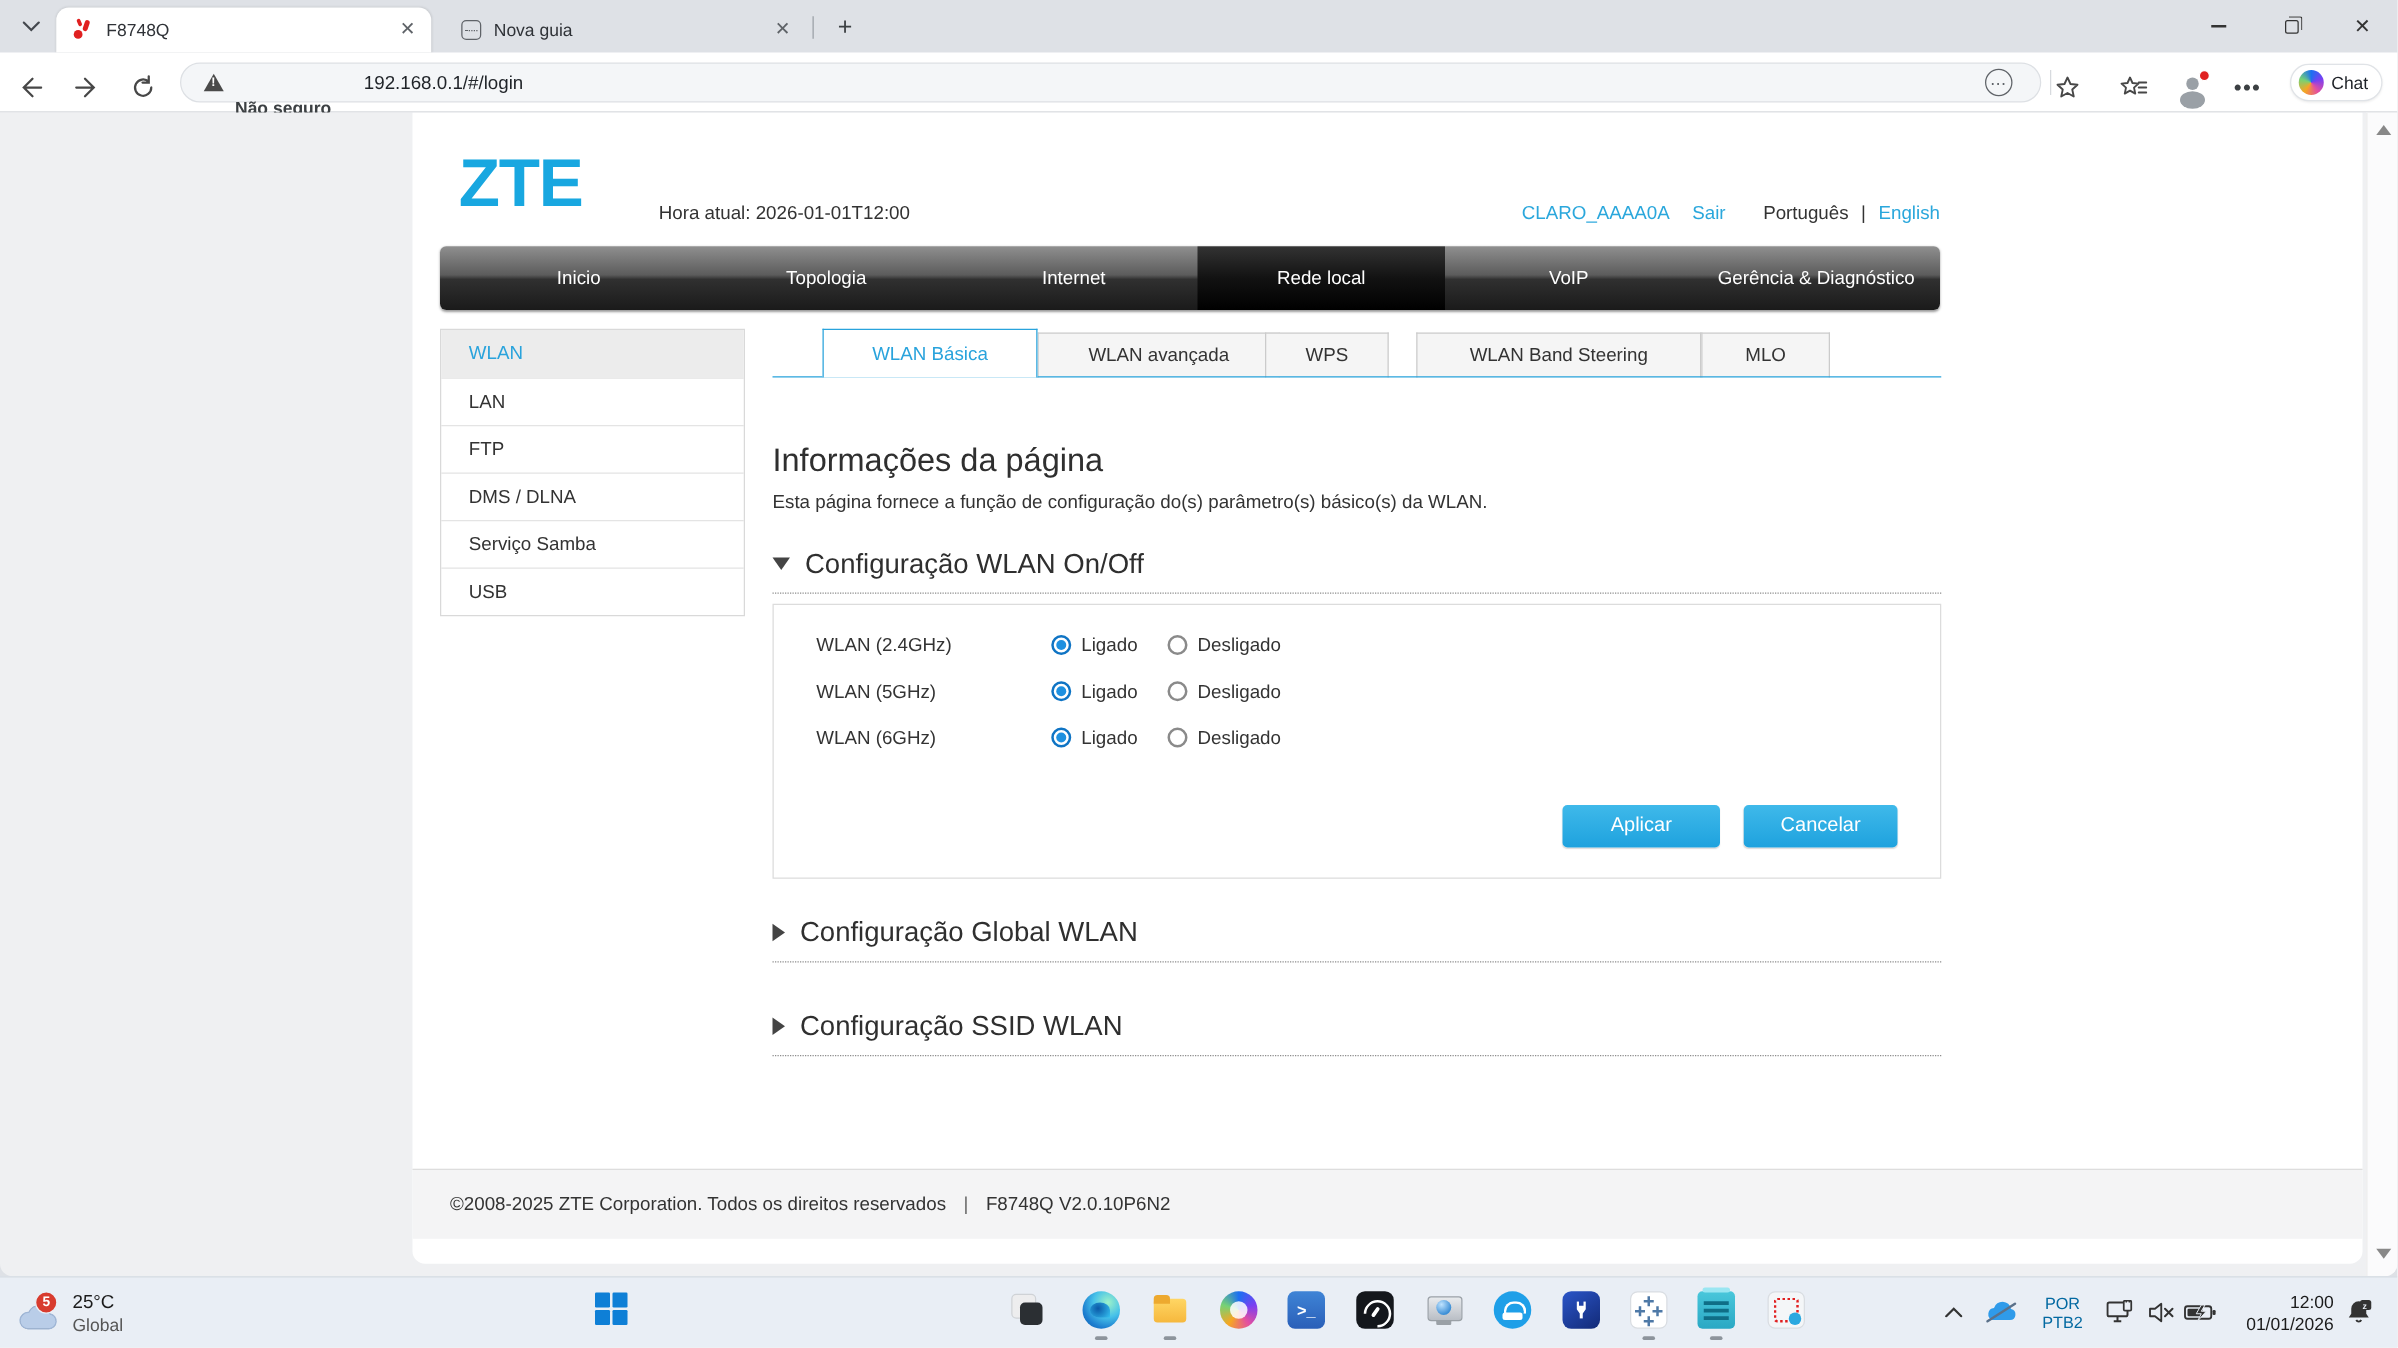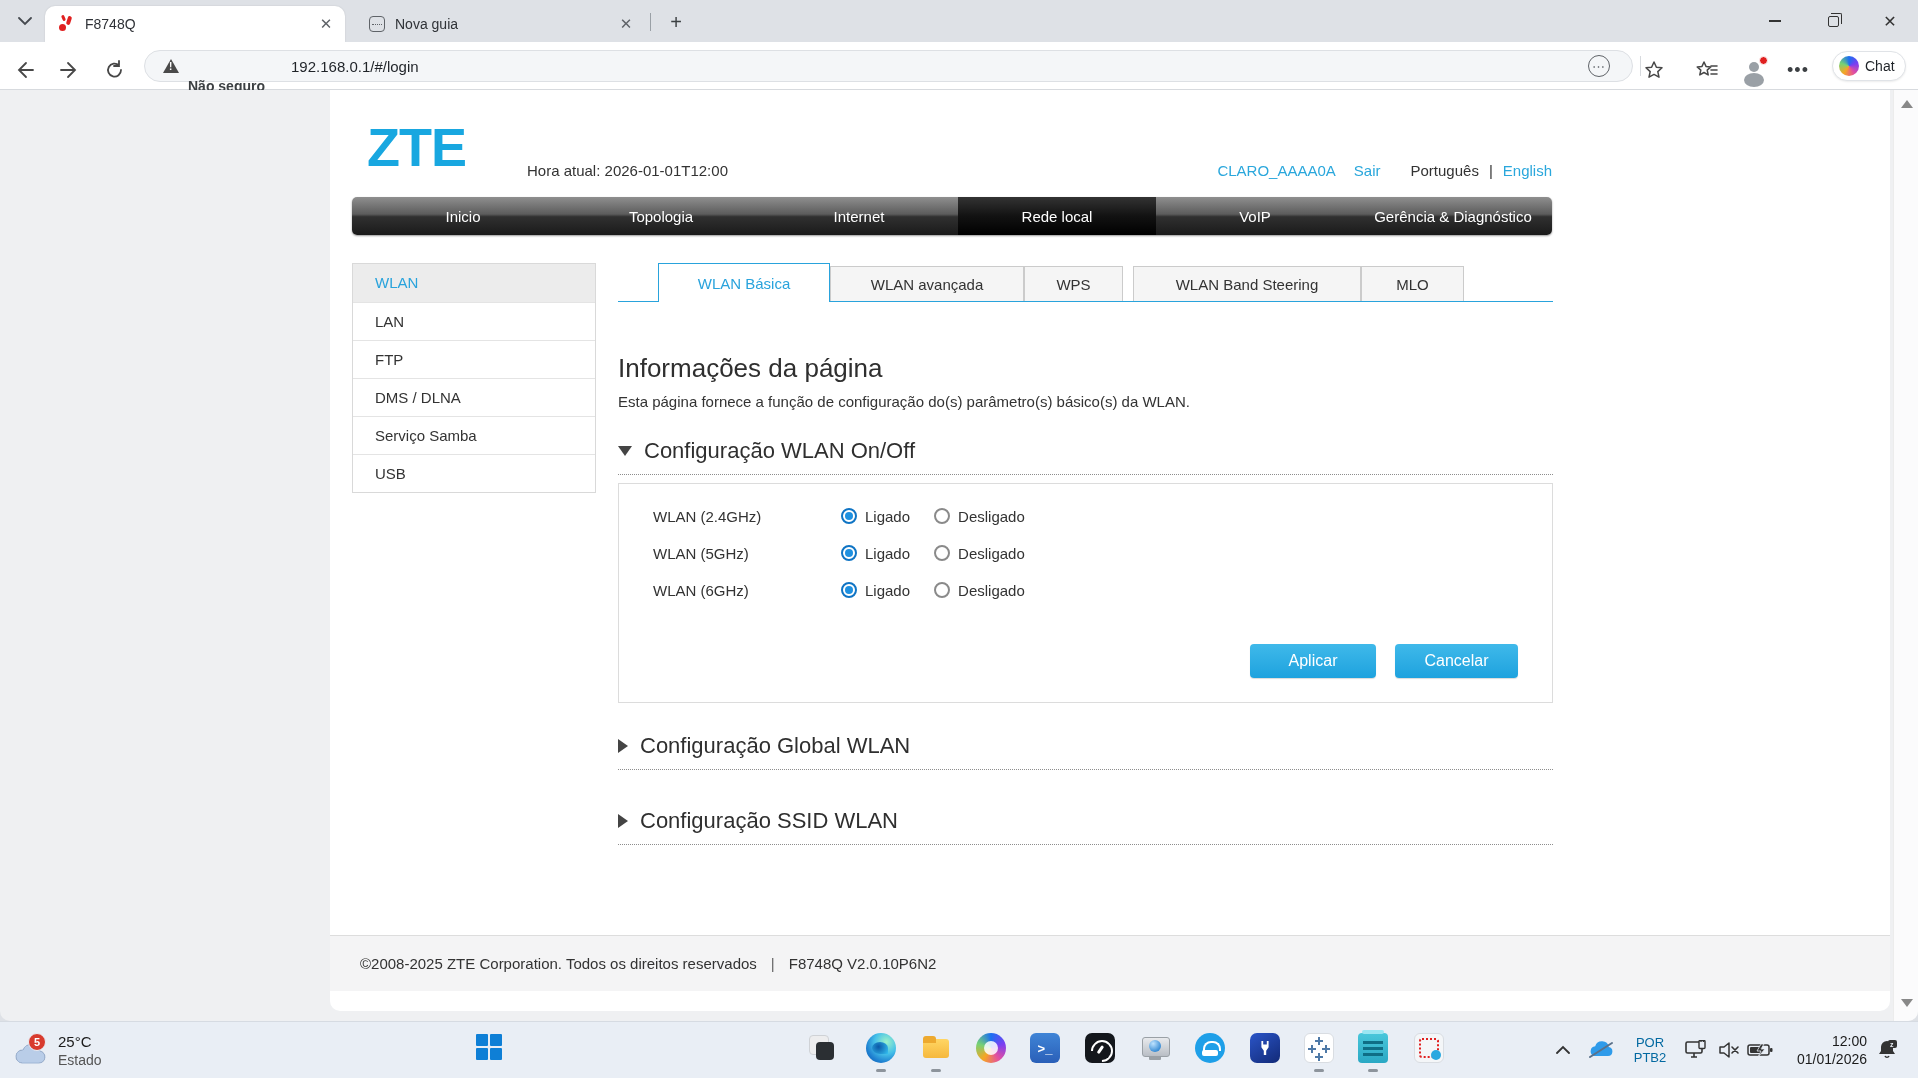--- a/index.html
+++ b/index.html
@@ -63,21 +63,21 @@
 
   
   .logo { position:absolute; left:37px; top:26px; font-size:54px; font-weight:bold; color:#18a7e0; letter-spacing:-1px; }
   .hora { position:absolute; left:197px; top:72px; font-size:15px; color:#333; }
   .hdr-links { position:absolute; top:72px; right:338px; display:flex; align-items:center; font-size:15px; }
   .hdr-links .blue { color:#2aa7dc; }
   .hdr-links .dark { color:#333; }
   .hdr-links .sp18 { margin-left:18px; } .hdr-links .sp30 { margin-left:30px; } .hdr-links .sp10 { margin-left:10px; }
 
   
-  .mainnav { position:absolute; left:22px; top:107px; width:1200px; height:38px; border-radius:5px; overflow:hidden; display:flex; background:linear-gradient(180deg,#8f8f8f 0%,#5c5c5c 45%,#303030 52%,#1a1a1a 100%); box-shadow:0 1px 2px rgba(0,0,0,.4);padding-left:12px; }
+  .mainnav { position:absolute; left:22px; top:107px; width:1200px; height:51px; border-radius:5px; overflow:hidden; display:flex; background:linear-gradient(180deg,#8f8f8f 0%,#5c5c5c 45%,#303030 52%,#1a1a1a 100%); box-shadow:0 1px 2px rgba(0,0,0,.4);padding-left:12px; }
   .mainnav .mitem { flex:1; display:flex; align-items:center; justify-content:center; color:#fff; font-size:15px; cursor:default; }
   .mainnav .mitem.active { background:linear-gradient(180deg,#333 0%,#121212 50%,#000 100%); }
 
   
   .sidebar { position:absolute; left:22px; top:173px; width:244px; border:1px solid #d9d9d9; background:#fff; }
   .sidebar .sitem { height:38px; line-height:38px; padding-left:22px; font-size:15px; color:#333; border-top:1px solid #e4e4e4; }
   .sidebar .sitem:first-child { border-top:none; }
   .sidebar .sitem.active { background:#ececec; color:#29a3dc; }
 
   
@@ -276,21 +276,21 @@
         <div class="sitem">LAN</div>
         <div class="sitem">FTP</div>
         <div class="sitem">DMS / DLNA</div>
         <div class="sitem">Serviço Samba</div>
         <div class="sitem">USB</div>
       </div>
 
       <div class="tabrow">
         <div class="stab active" style="left:40px;  width:172px">WLAN Básica</div>
         <div class="stab idle" style="left:212px; width:194px">WLAN avançada</div>
-        <div class="stab idle" style="left:406px; width:99px">WPS</div>
+        <div class="stab idle" style="left:394px; width:99px">WPS</div>
         <div class="stab idle" style="left:515px; width:228px">WLAN Band Steering</div>
         <div class="stab idle" style="left:743px; width:103px">MLO</div>
       </div>
 
       <div class="main">
         <div class="pg-title">Informações da página</div>
         <div class="pg-desc">Esta página fornece a função de configuração do(s) parâmetro(s) básico(s) da WLAN.</div>
 
         <div class="sechdr" style="top:348px">
           <span class="tri-down"></span>
@@ -357,21 +357,21 @@
   <div class="weather">
     <span class="wcloud">
       <svg width="34" height="22" viewBox="0 0 34 22">
           <path d="M8 20h17a6 6 0 0 0 1-11.9A9 9 0 0 0 9 7a6.5 6.5 0 0 0-1 13z" fill="#b9cdе8"></path>
           <path d="M8 20h17a6 6 0 0 0 1-11.9A9 9 0 0 0 9 7a6.5 6.5 0 0 0-1 13z" fill="#b9cde8" stroke="#9fb6d6" stroke-width="1"></path>
         </svg>
       <span class="wbadge">5</span>
     </span>
     <span class="wtxt">
       <div class="wtemp">25°C</div>
-      <div class="wcond">Estado</div>
+      <div class="wcond">Global</div>
     </span>
   </div>
   <div class="startbtn">
       <i></i>
       <i></i>
       <i></i>
       <i></i>
     </div>
 
   <div class="tk" style="left:805px">

